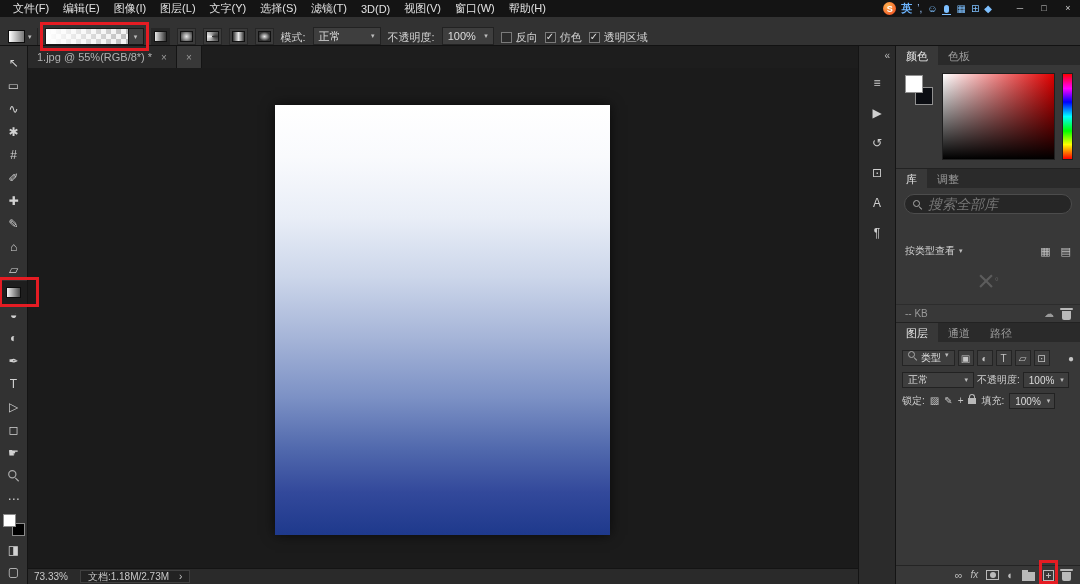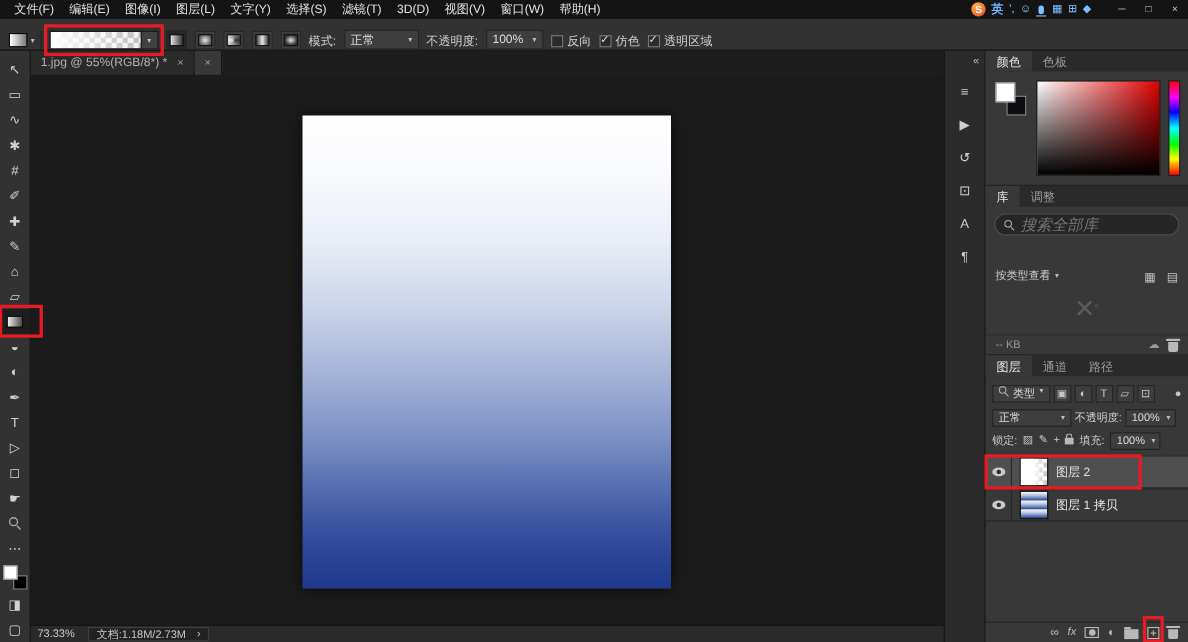--- a/index.html
+++ b/index.html
@@ -405,37 +405,20 @@
       <span class="lk-ic">▨</span>
       <span class="lk-ic">✎</span>
       <span class="lk-ic">+</span>
       <span class="lockicon"></span>
       <span class="lbl">填充:</span>
       <span class="dropdown dd-fill">
         <span>100%</span>
         <span class="dd-chev">▾</span>
       </span>
     </div>
-    <div class="layer-list">
-      <div class="layer-row selected">
-        <span class="eye-cell">
-            <span class="eyeicon"></span>
-          </span>
-        <span class="thumb white"></span>
-        <span class="layer-name">图层 2</span>
-        <span class="annotation anno-layer"></span>
-      </div>
-      <div class="layer-row">
-        <span class="eye-cell">
-            <span class="eyeicon"></span>
-          </span>
-        <span class="thumb bluegrad"></span>
-        <span class="layer-name">图层 1 拷贝</span>
-      </div>
-    </div>
     <div class="layer-empty">
       
     </div>
     <div class="panel-bottom">
       <span class="pb-ic">∞</span>
       <span class="pb-ic fx">fx</span>
       <span class="maskicon"></span>
       <span class="pb-ic">◐</span>
       <span class="foldericon"></span>
       <span class="newicon">

